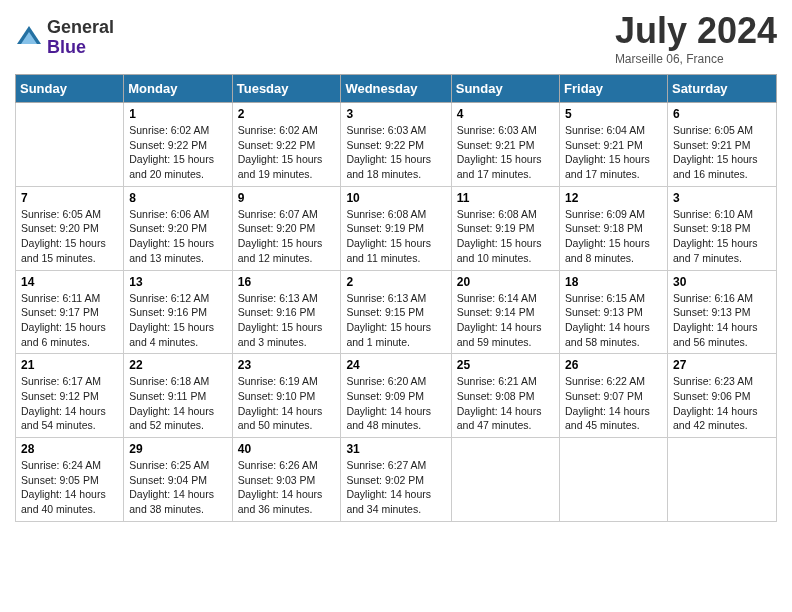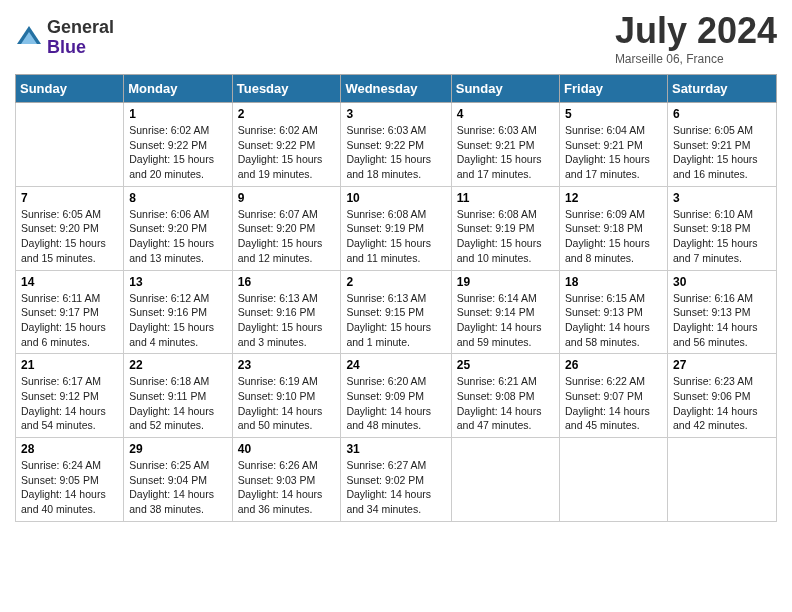--- a/index.html
+++ b/index.html
@@ -191,21 +191,21 @@
         </td>
         <td>
           <span class="day-number">16</span>
           <div class="day-info">Sunrise: 6:13 AM<br>Sunset: 9:16 PM<br>Daylight: 15 hours<br>and 3 minutes.</div>
         </td>
         <td>
           <span class="day-number">2</span>
           <div class="day-info">Sunrise: 6:13 AM<br>Sunset: 9:15 PM<br>Daylight: 15 hours<br>and 1 minute.</div>
         </td>
         <td>
-          <span class="day-number">19</span>
+          <span class="day-number">20</span>
           <div class="day-info">Sunrise: 6:14 AM<br>Sunset: 9:14 PM<br>Daylight: 14 hours<br>and 59 minutes.</div>
         </td>
         <td>
           <span class="day-number">18</span>
           <div class="day-info">Sunrise: 6:15 AM<br>Sunset: 9:13 PM<br>Daylight: 14 hours<br>and 58 minutes.</div>
         </td>
         <td>
           <span class="day-number">30</span>
           <div class="day-info">Sunrise: 6:16 AM<br>Sunset: 9:13 PM<br>Daylight: 14 hours<br>and 56 minutes.</div>
         </td>

